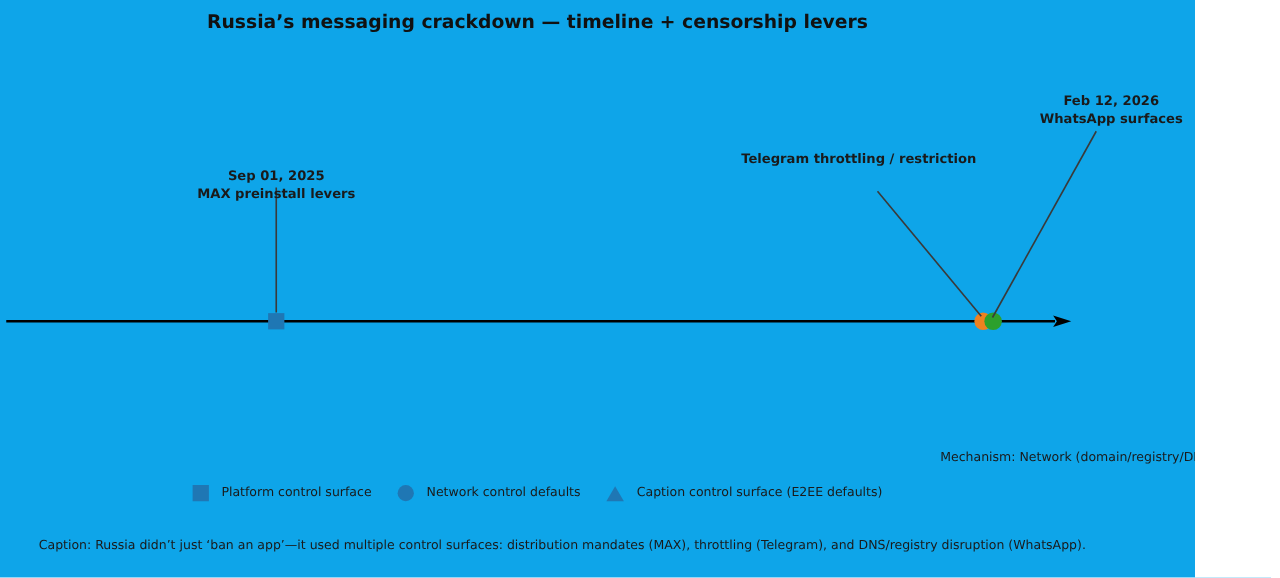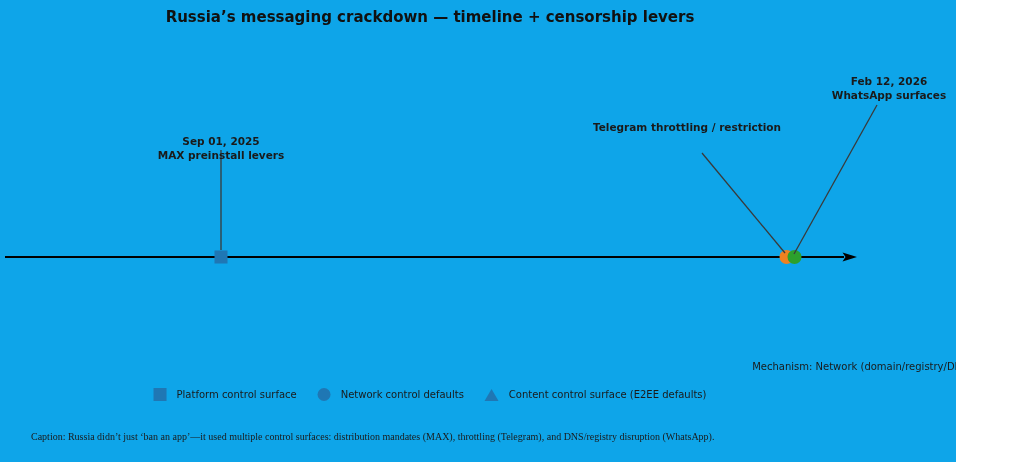--- a/index.html
+++ b/index.html
@@ -73,21 +73,20 @@
     border-right: 7px solid transparent;
     border-bottom: 12px solid #1f77b4;
   }
   .caption {
     position: absolute;
     left: 31px;
     top: 431px;
     font-size: 10px;
     white-space: nowrap;
     color: #1a1a1a;
-    font-family: Liberation Serif, serif;
   }
 </style>
 </head>
 <body>
 
 <div class="canvas">
 
   <div class="chart-title">Russia’s messaging crackdown — timeline + censorship levers</div>
 
   <svg class="svg-layer" viewBox="0 0 1024 462" xmlns="http://www.w3.org/2000/svg">
@@ -122,19 +121,19 @@
     <div class="legend-item">
       <span class="lg-marker lg-square" style="background-color: rgb(31, 119, 180);"></span>
       <span>Platform control surface</span>
     </div>
     <div class="legend-item">
       <span class="lg-marker lg-circle" style="background-color: rgb(31, 119, 180);"></span>
       <span>Network control defaults</span>
     </div>
     <div class="legend-item">
       <span class="lg-marker lg-triangle" style="border-bottom-color: rgb(31, 119, 180);"></span>
-      <span>Content control surface (E2EE defaults)</span>
+      <span>Caption control surface (E2EE defaults)</span>
     </div>
   </div>
 
   <div class="caption">Caption: Russia didn’t just ‘ban an app’—it used multiple control surfaces: distribution mandates (MAX), throttling (Telegram), and DNS/registry disruption (WhatsApp).</div>
 
 </div>
 
 </body></html>

